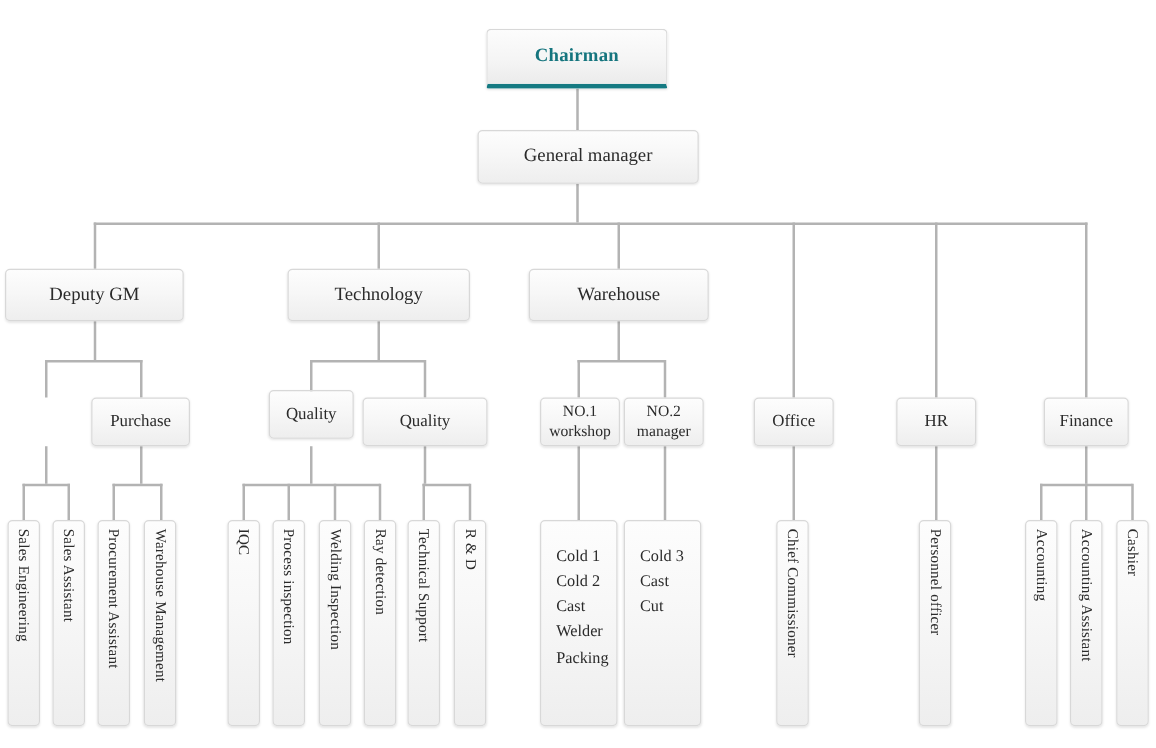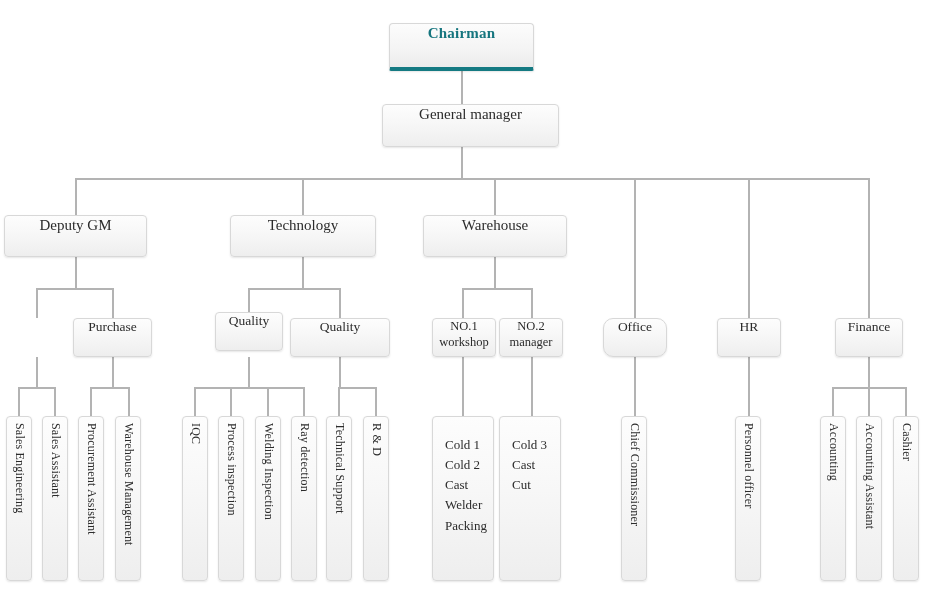--- a/index.html
+++ b/index.html
@@ -28,20 +28,21 @@
 
   
   .node {
     position: absolute;
     box-sizing: border-box;
     border: 1px solid #d8d8d8;
     border-radius: 4px;
     background: linear-gradient(to bottom, #fdfdfd 0%, #f7f7f7 45%, #eeeeee 100%);
     box-shadow: 0 1px 2px rgba(0,0,0,0.10);
     display: flex;
+    align-items: center;
     justify-content: center;
     text-align: center;
     color: #2b2b2b;
     line-height: 1.25;
   }
   .node .label {
     display: block;
     white-space: pre-line;
   }
 
@@ -183,21 +184,21 @@
     <span class="label">Quality</span>
   </div>
   <div class="node lvl3s" style="left:432px; top:318px; width:64px; height:39px;">
     <span class="label">NO.1
 workshop</span>
   </div>
   <div class="node lvl3s" style="left:499px; top:318px; width:64px; height:39px;">
     <span class="label">NO.2
 manager</span>
   </div>
-  <div class="node lvl3" style="left:603px; top:318px; width:64px; height:39px;border-radius:10px;">
+  <div class="node lvl3" style="left:603px; top:318px; width:64px; height:39px;">
     <span class="label">Office</span>
   </div>
   <div class="node lvl3" style="left:717px; top:318px; width:64px; height:39px;">
     <span class="label">HR</span>
   </div>
   <div class="node lvl3" style="left:835px; top:318px; width:68px; height:39px;">
     <span class="label">Finance</span>
   </div>
 
   <div class="node leaf-v" style="left:6px; top:416px; width:26px; height:165px;">

